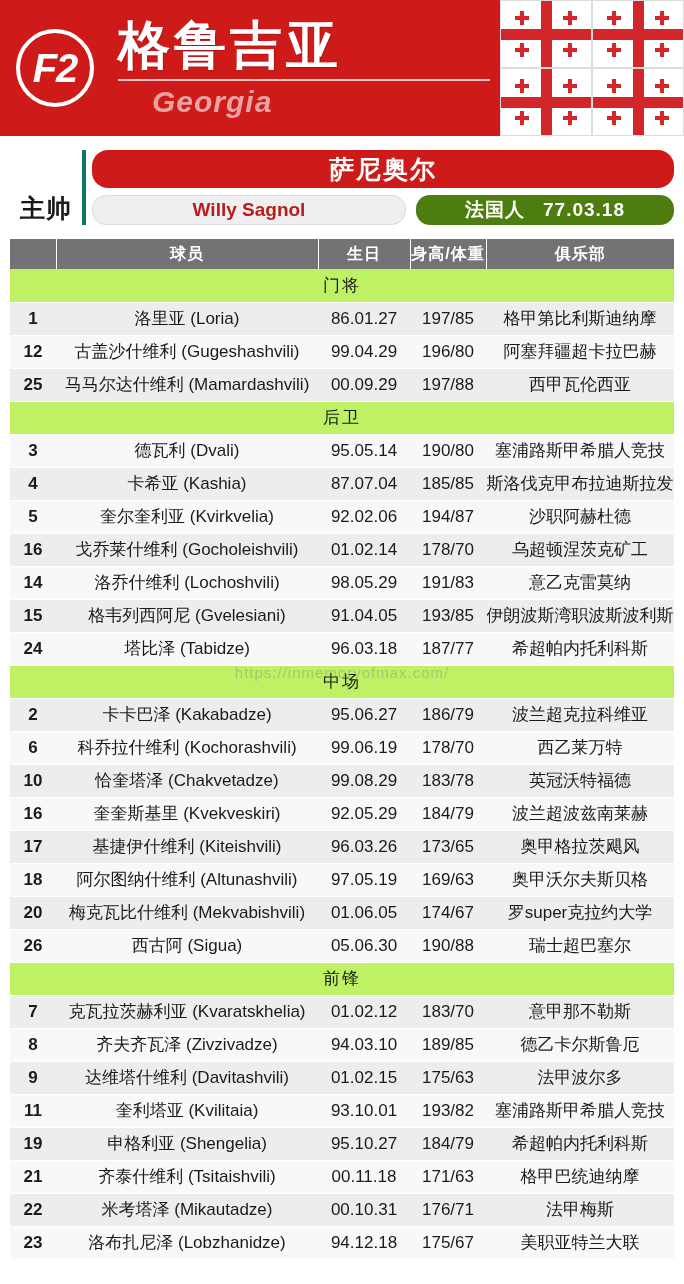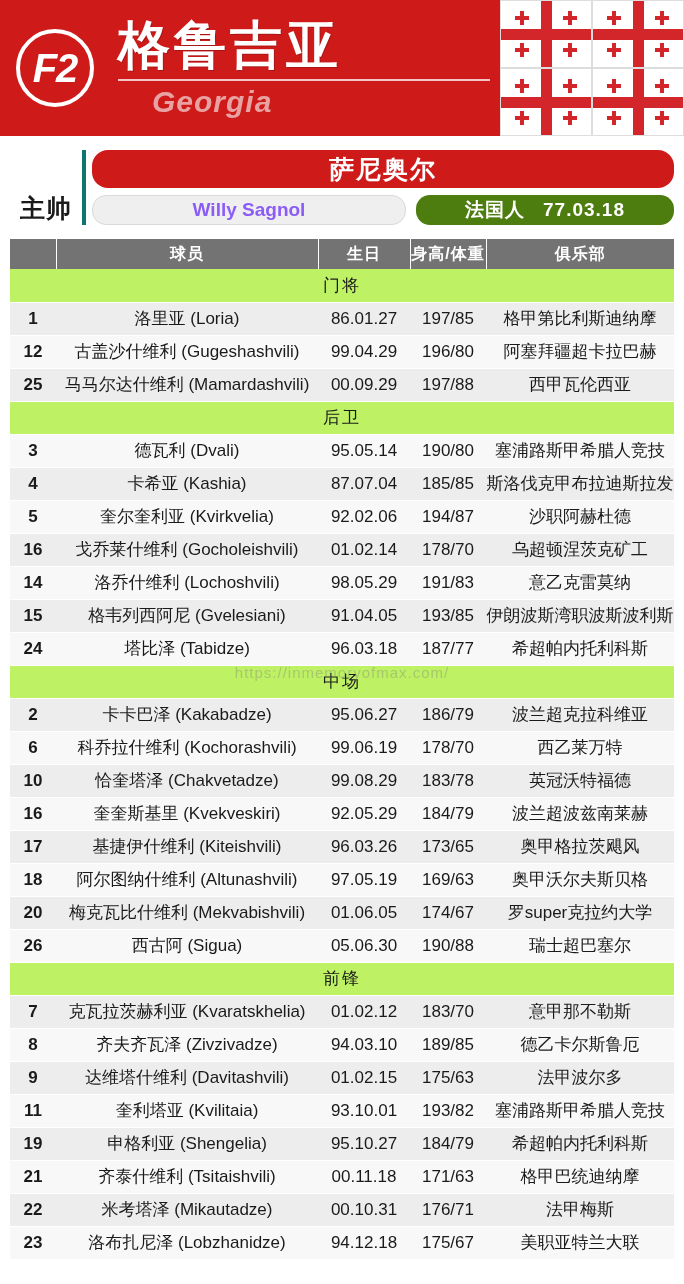--- a/index.html
+++ b/index.html
@@ -169,21 +169,21 @@
     height: 30px;
     display: flex;
     align-items: center;
     justify-content: center;
     font-size: 19px;
     font-weight: bold;
   }
   .bar-sub.light {
     flex: 0 0 314px;
     background: #efefef;
-    color: #8b5cf6;
+    color: #b91c1c;
     border: 1px solid #d9d9d9;
   }
   .bar-sub.red {
     flex: 1 1 auto;
     background: #4d7c0f;
     color: #ffffff;
     letter-spacing: 1px;
   }
   .bar-sub.red .gap { display: inline-block; width: 18px; }
 

